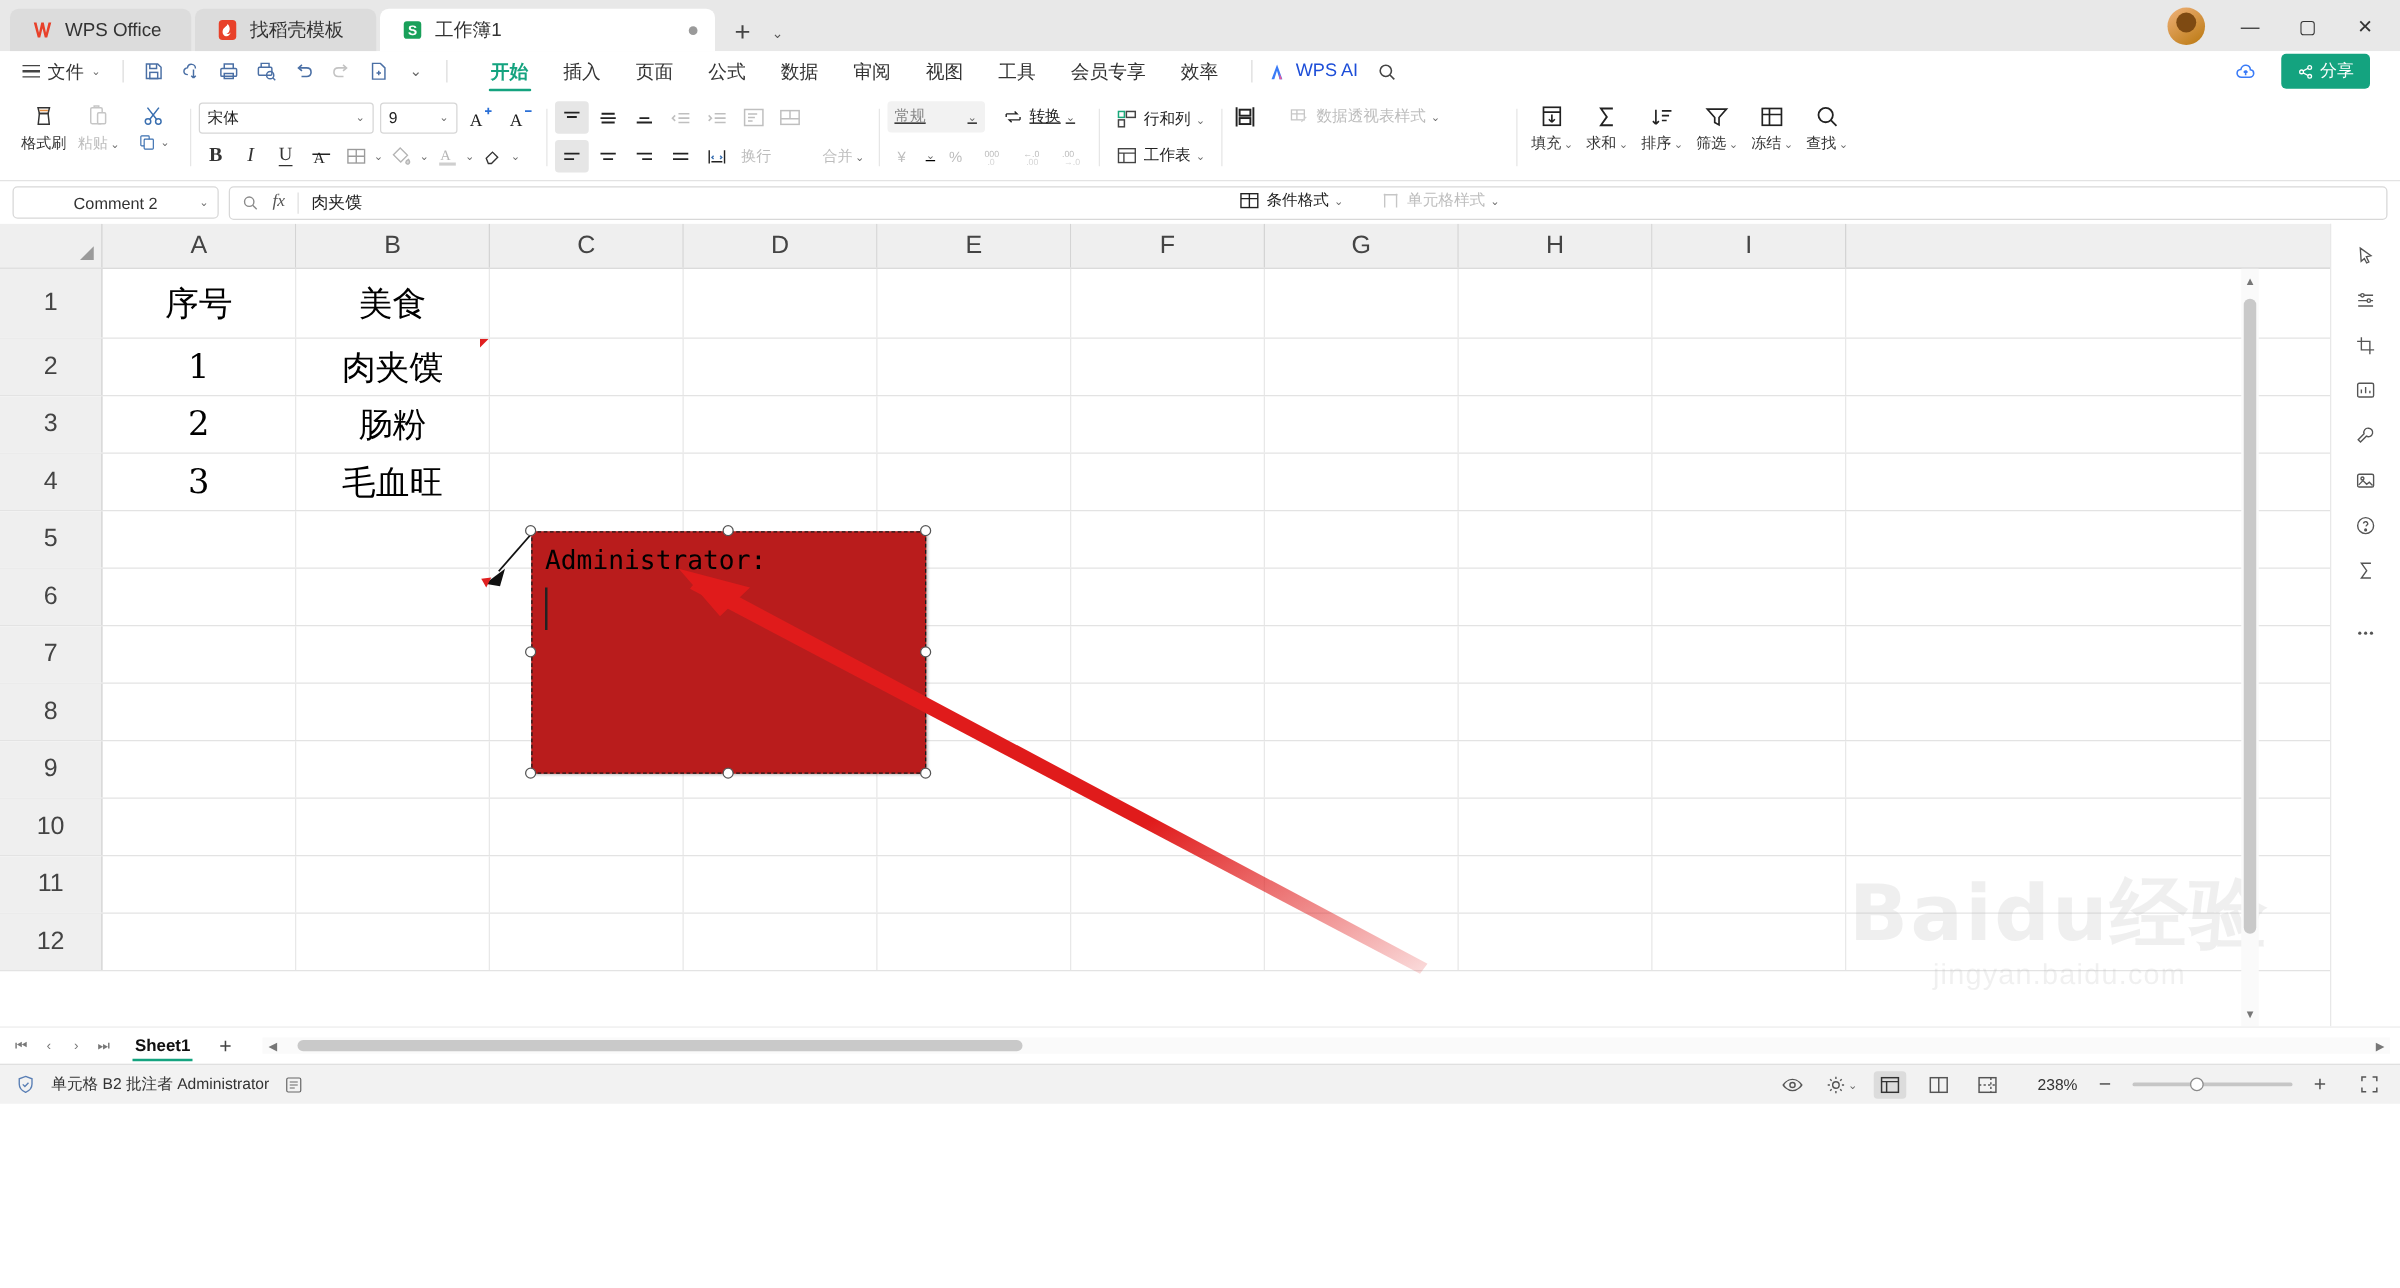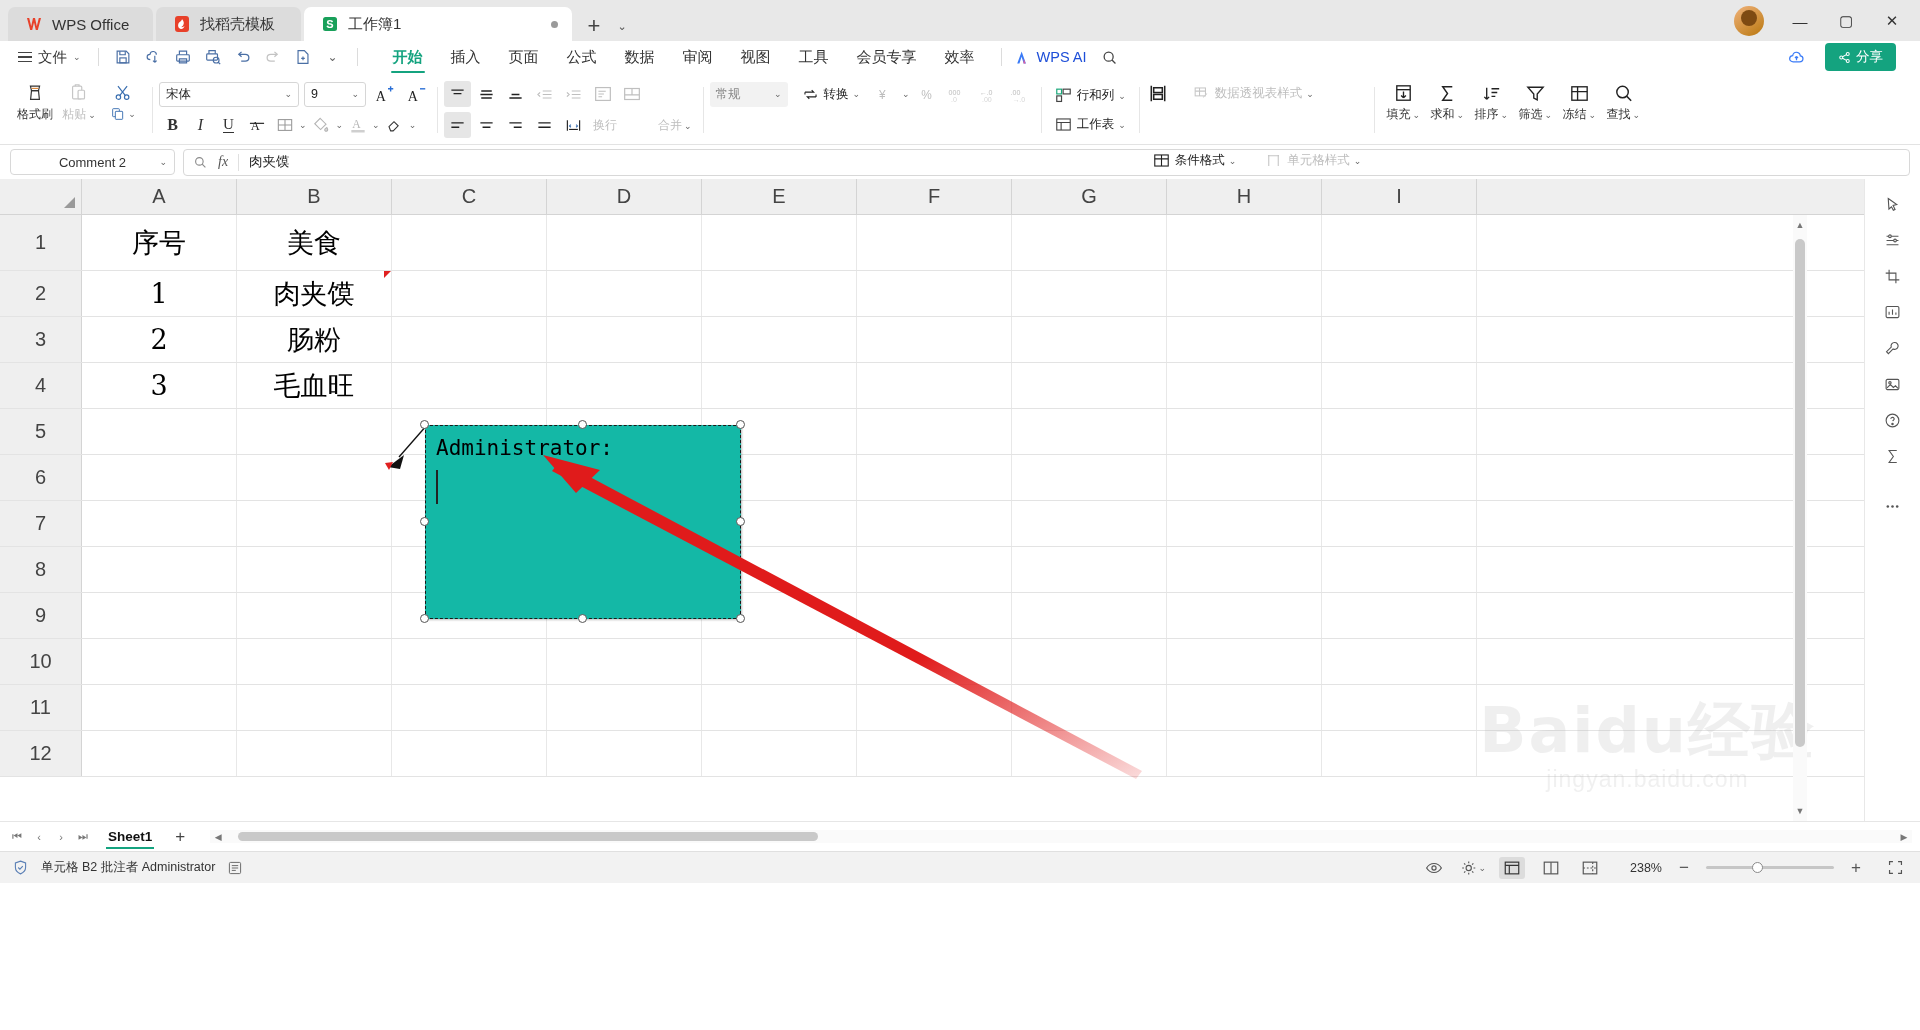--- a/index.html
+++ b/index.html
@@ -85,21 +85,21 @@
              background:#fff; color:#222;}
   .fname { width:140px; }
   .fsize { width:62px; }
   .sqbtn { width:27px;height:26px;display:flex;align-items:center;justify-content:center;
            border-radius:3px; font-size:14px; color:#333;}
   .sqbtn.dim { color:#c4c4c4; }
   .sqbtn.on { background:#e6e6e6; }
 
   .alignwrap { display:flex;flex-direction:column;gap:5px;padding-top:3px;}
   .arow { display:flex; align-items:center; gap:2px;}
-  .numwrap { display:flex;flex-direction:row;gap:5px;padding-top:3px;}
+  .numwrap { display:flex;flex-direction:column;gap:5px;padding-top:3px;text-decoration:underline;}
   .numsel { width:78px;height:25px;border-radius:3px;background:#f2f2f2;display:flex;
             align-items:center;justify-content:space-between;padding:0 6px;font-size:12.5px;color:#8a8a8a;}
   .chip { display:flex;align-items:center;gap:4px;font-size:12.5px;color:#222;padding:3px 6px;}
   .chip.dim{color:#bdbdbd;}
   .stackgrp { display:flex; flex-direction:column; gap:4px; padding-top:5px;}
 
   
   .fbar { height:34px; background:#fff; display:flex; align-items:center; padding:0 10px; gap:8px;}
   .namebox { width:165px;height:26px;border:1px solid #d8d8d8;border-radius:4px;
              display:flex;align-items:center;justify-content:center; position:relative;
@@ -126,21 +126,21 @@
   .rh { width:82px;flex:0 0 82px; background:#efefef; border-right:1px solid #d4d4d4;
         display:flex;align-items:center;justify-content:center;font-size:20px;color:#444;}
   .cell { flex:0 0 auto; border-right:1px solid #e8e8e8; display:flex;align-items:center;
           justify-content:center; font-size:27px; color:#000;
           font-family:"DejaVu Serif", serif; overflow:hidden;}
   .cell.hdr { font-family:"DejaVu Serif", serif; }
   .cmt-mark { position:absolute; width:0;height:0;border-style:solid;
               border-width:7px 7px 0 0; border-color:#e02020 transparent transparent transparent;}
 
   
-  .cbox { position:absolute; background:#14b8a6; border:1.5px dashed #1a1a1a;
+  .cbox { position:absolute; background:#b91c1c; border:1.5px dashed #1a1a1a;
           box-shadow:1px 1px 2px rgba(0,0,0,.25); }
   .cbox-text { font-family:"DejaVu Sans Mono", monospace; font-size:21px; color:#000;
                padding:8px 0 0 10px; line-height:1.35; white-space:pre;}
   .handle { position:absolute;width:9px;height:9px;border-radius:50%;background:#fff;
             border:1px solid #555; }
   .caretline { position:absolute; width:2px; height:34px; background:#222; }
 
   
   .rail { width:56px; background:#fff; border-left:1px solid #e8e8e8;
           display:flex;flex-direction:column;align-items:center;padding-top:8px;gap:2px;}

